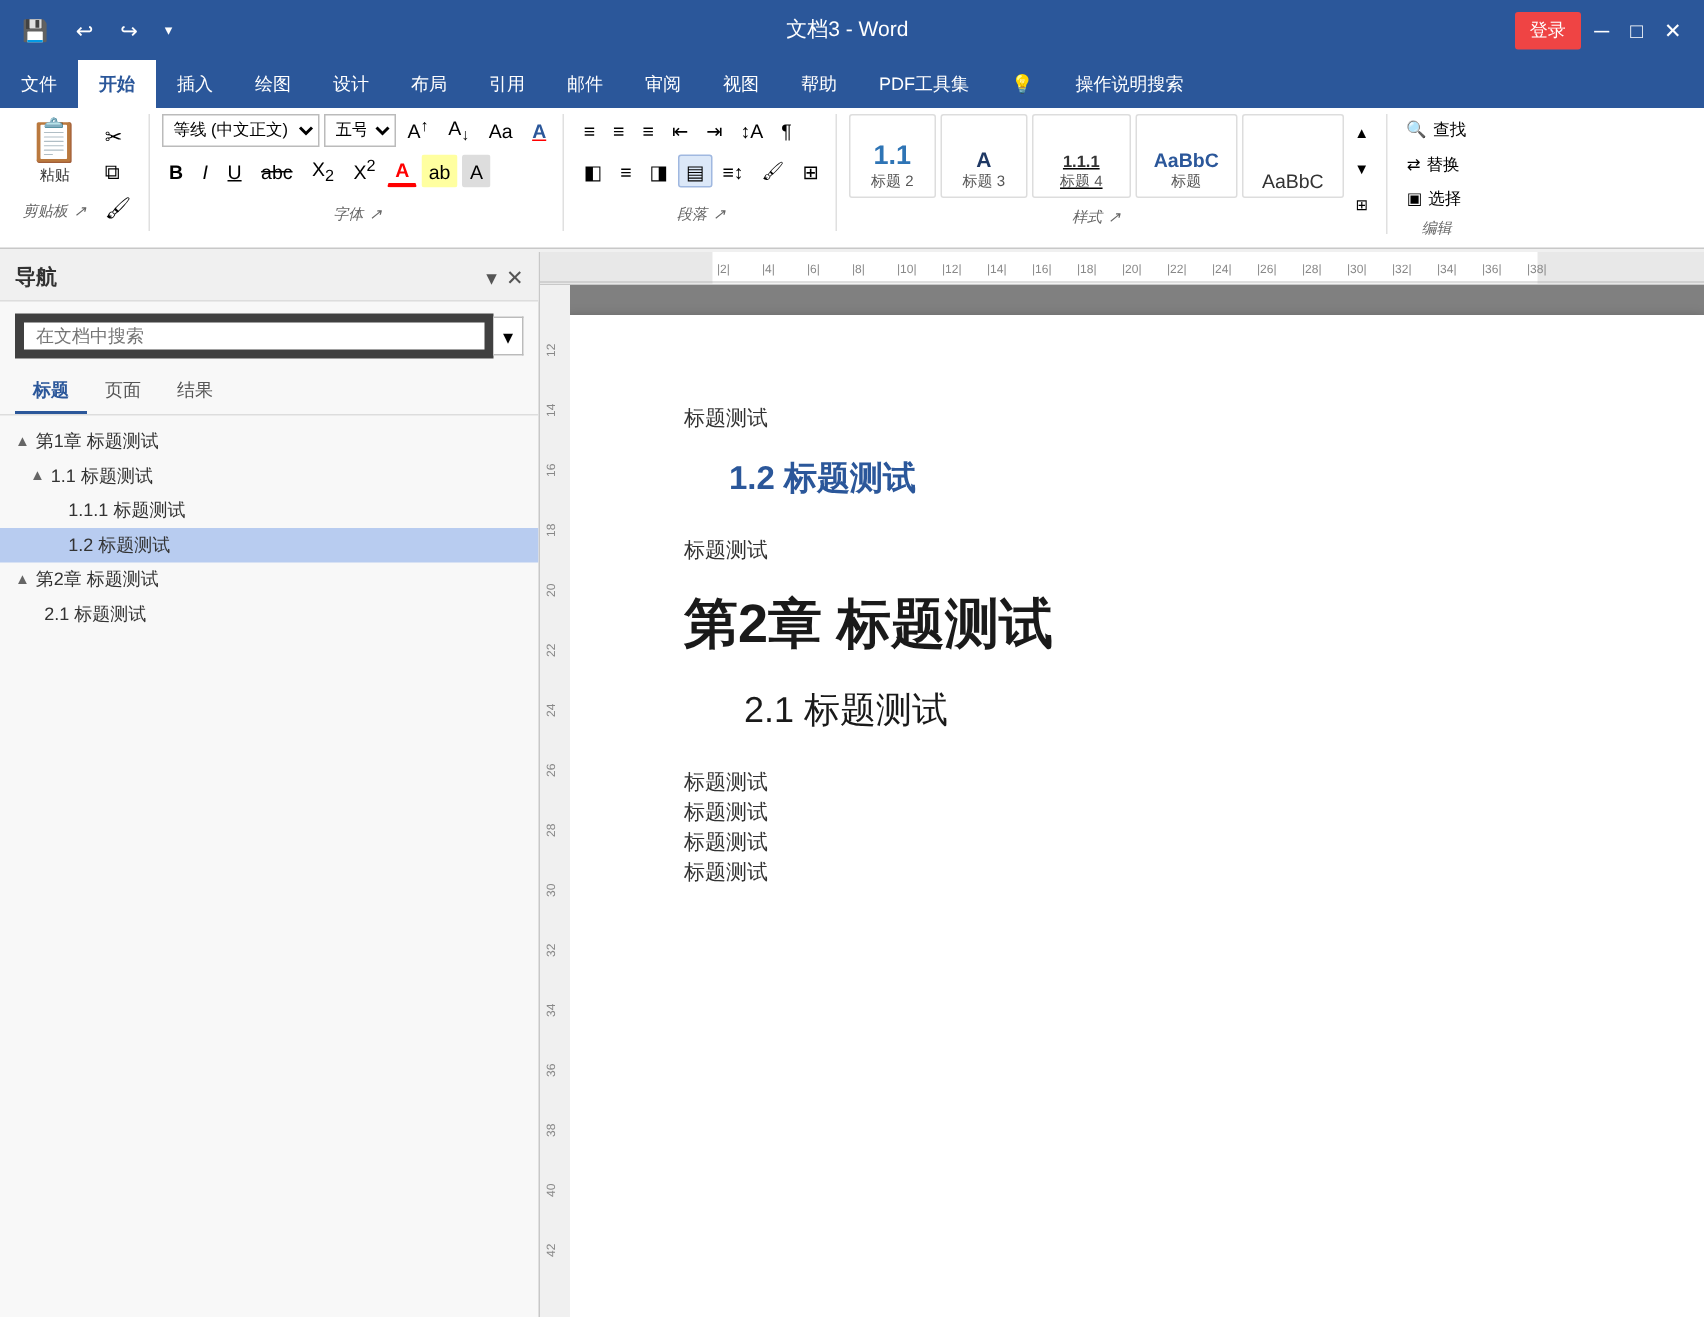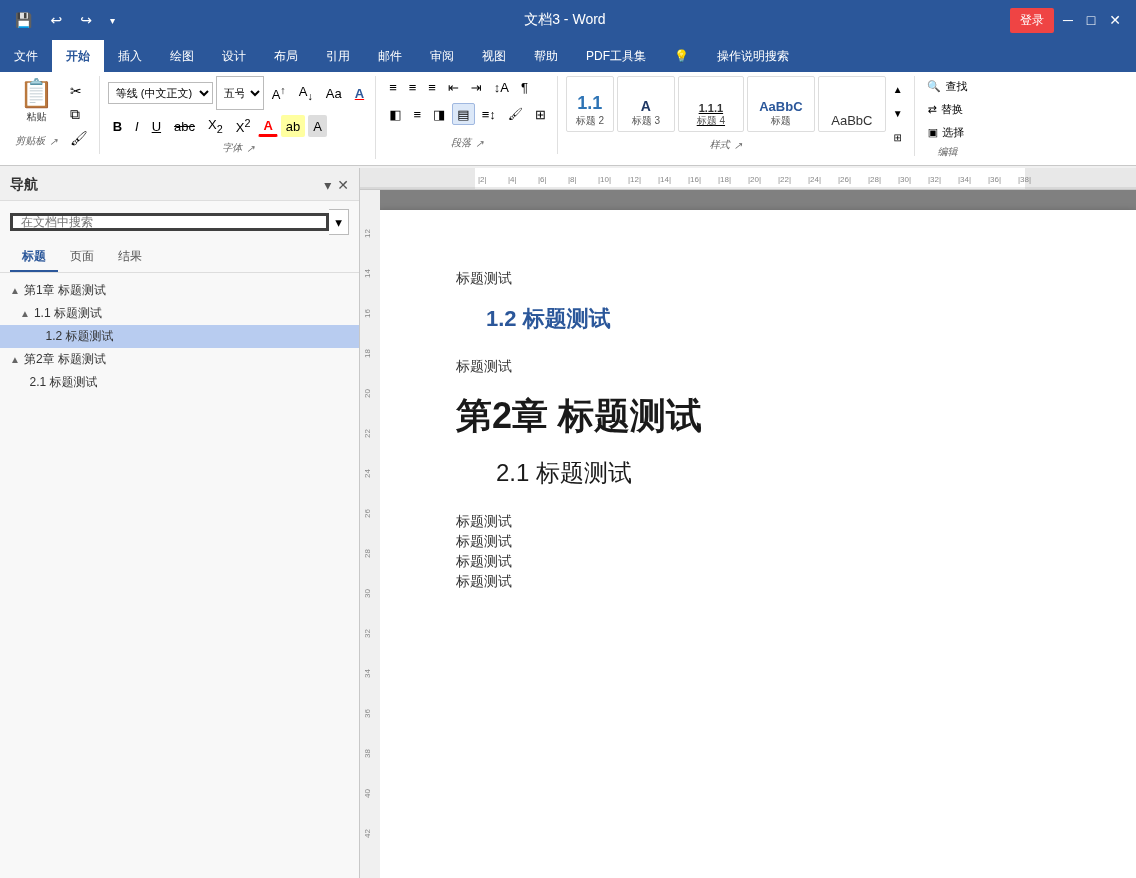--- a/index.html
+++ b/index.html
@@ -117,21 +117,21 @@
       font-size: 11px;
       height: 22px;
       background: white;
       cursor: pointer;
       min-width: 100px;
     }
     .size-select {
       border: 1px solid #bbb;
       padding: 1px 3px;
       font-size: 11px;
-      height: 34px;
+      height: 22px;
       background: white;
       cursor: pointer;
       width: 48px;
     }
     .font-btn {
       border: 1px solid transparent;
       background: white;
       cursor: pointer;
       padding: 1px 4px;
       font-size: 13px;
@@ -182,24 +182,24 @@
       justify-content: space-between;
       background: #f0f0f0;
       border-bottom: 1px solid #ddd;
     }
     .nav-title { font-size: 14px; font-weight: bold; color: #333; }
     .nav-controls { display: flex; gap: 6px; }
     .nav-ctrl-btn { cursor: pointer; font-size: 14px; color: #555; border: none; background: none; }
     .nav-search-row { padding: 8px 10px; display: flex; align-items: center; }
     .nav-search-input {
       flex: 1;
-      border: 3px solid #404040;
+      border: 6px solid #404040;
       padding: 4px 8px;
       font-size: 12px;
-      height: 18px;
+      height: 30px;
       background: white;
       outline: none;
     }
     .nav-search-btn { border: 1px solid #bbb; background: white; cursor: pointer; height: 26px; padding: 0 6px; border-left: none; }
     .nav-tabs { display: flex; border-bottom: 1px solid #ddd; padding: 0 10px; }
     .nav-tab {
       padding: 5px 12px;
       cursor: pointer;
       font-size: 12px;
       color: #555;
@@ -374,21 +374,21 @@
     <div class="ribbon-group-label">
       <span>段落</span>
       <span class="group-expand">↗</span>
     </div>
   </div>
 
   <div class="ribbon-group" style="flex-direction:row; align-items:flex-start; padding-bottom:4px;">
     <div style="display:flex;flex-direction:column;">
       <div class="styles-row">
 
-        <div class="style-item" style="width:48px;">
+        <div class="style-item" style="width:58px;">
           <div style="font-size:18px;font-weight:bold;color:#2e74b5;">1.1</div>
           <div style="font-size:10px;color:#555;">标题 2</div>
         </div>
 
         <div class="style-item" style="width:58px;">
           <div style="font-size:14px;color:#1f3864;font-weight:bold;">A</div>
           <div style="font-size:10px;color:#555;">标题 3</div>
         </div>
 
         <div class="style-item" style="width:66px;text-decoration:underline;">
@@ -462,20 +462,24 @@
     <div class="tree-item">
       <span class="tree-toggle">▲</span>
       第1章 标题测试
     </div>
 
     <div class="tree-item tree-indent-1">
       <span class="tree-toggle">▲</span>
       1.1 标题测试
     </div>
 
+    <div class="tree-item tree-indent-2">
+      <span class="tree-toggle">&nbsp;&nbsp;</span>
+      1.1.1 标题测试
+    </div>
 
     <div class="tree-item tree-indent-2 selected">
       <span class="tree-toggle">&nbsp;&nbsp;</span>
       1.2 标题测试
     </div>
 
     <div class="tree-item">
       <span class="tree-toggle">▲</span>
       第2章 标题测试
     </div>

